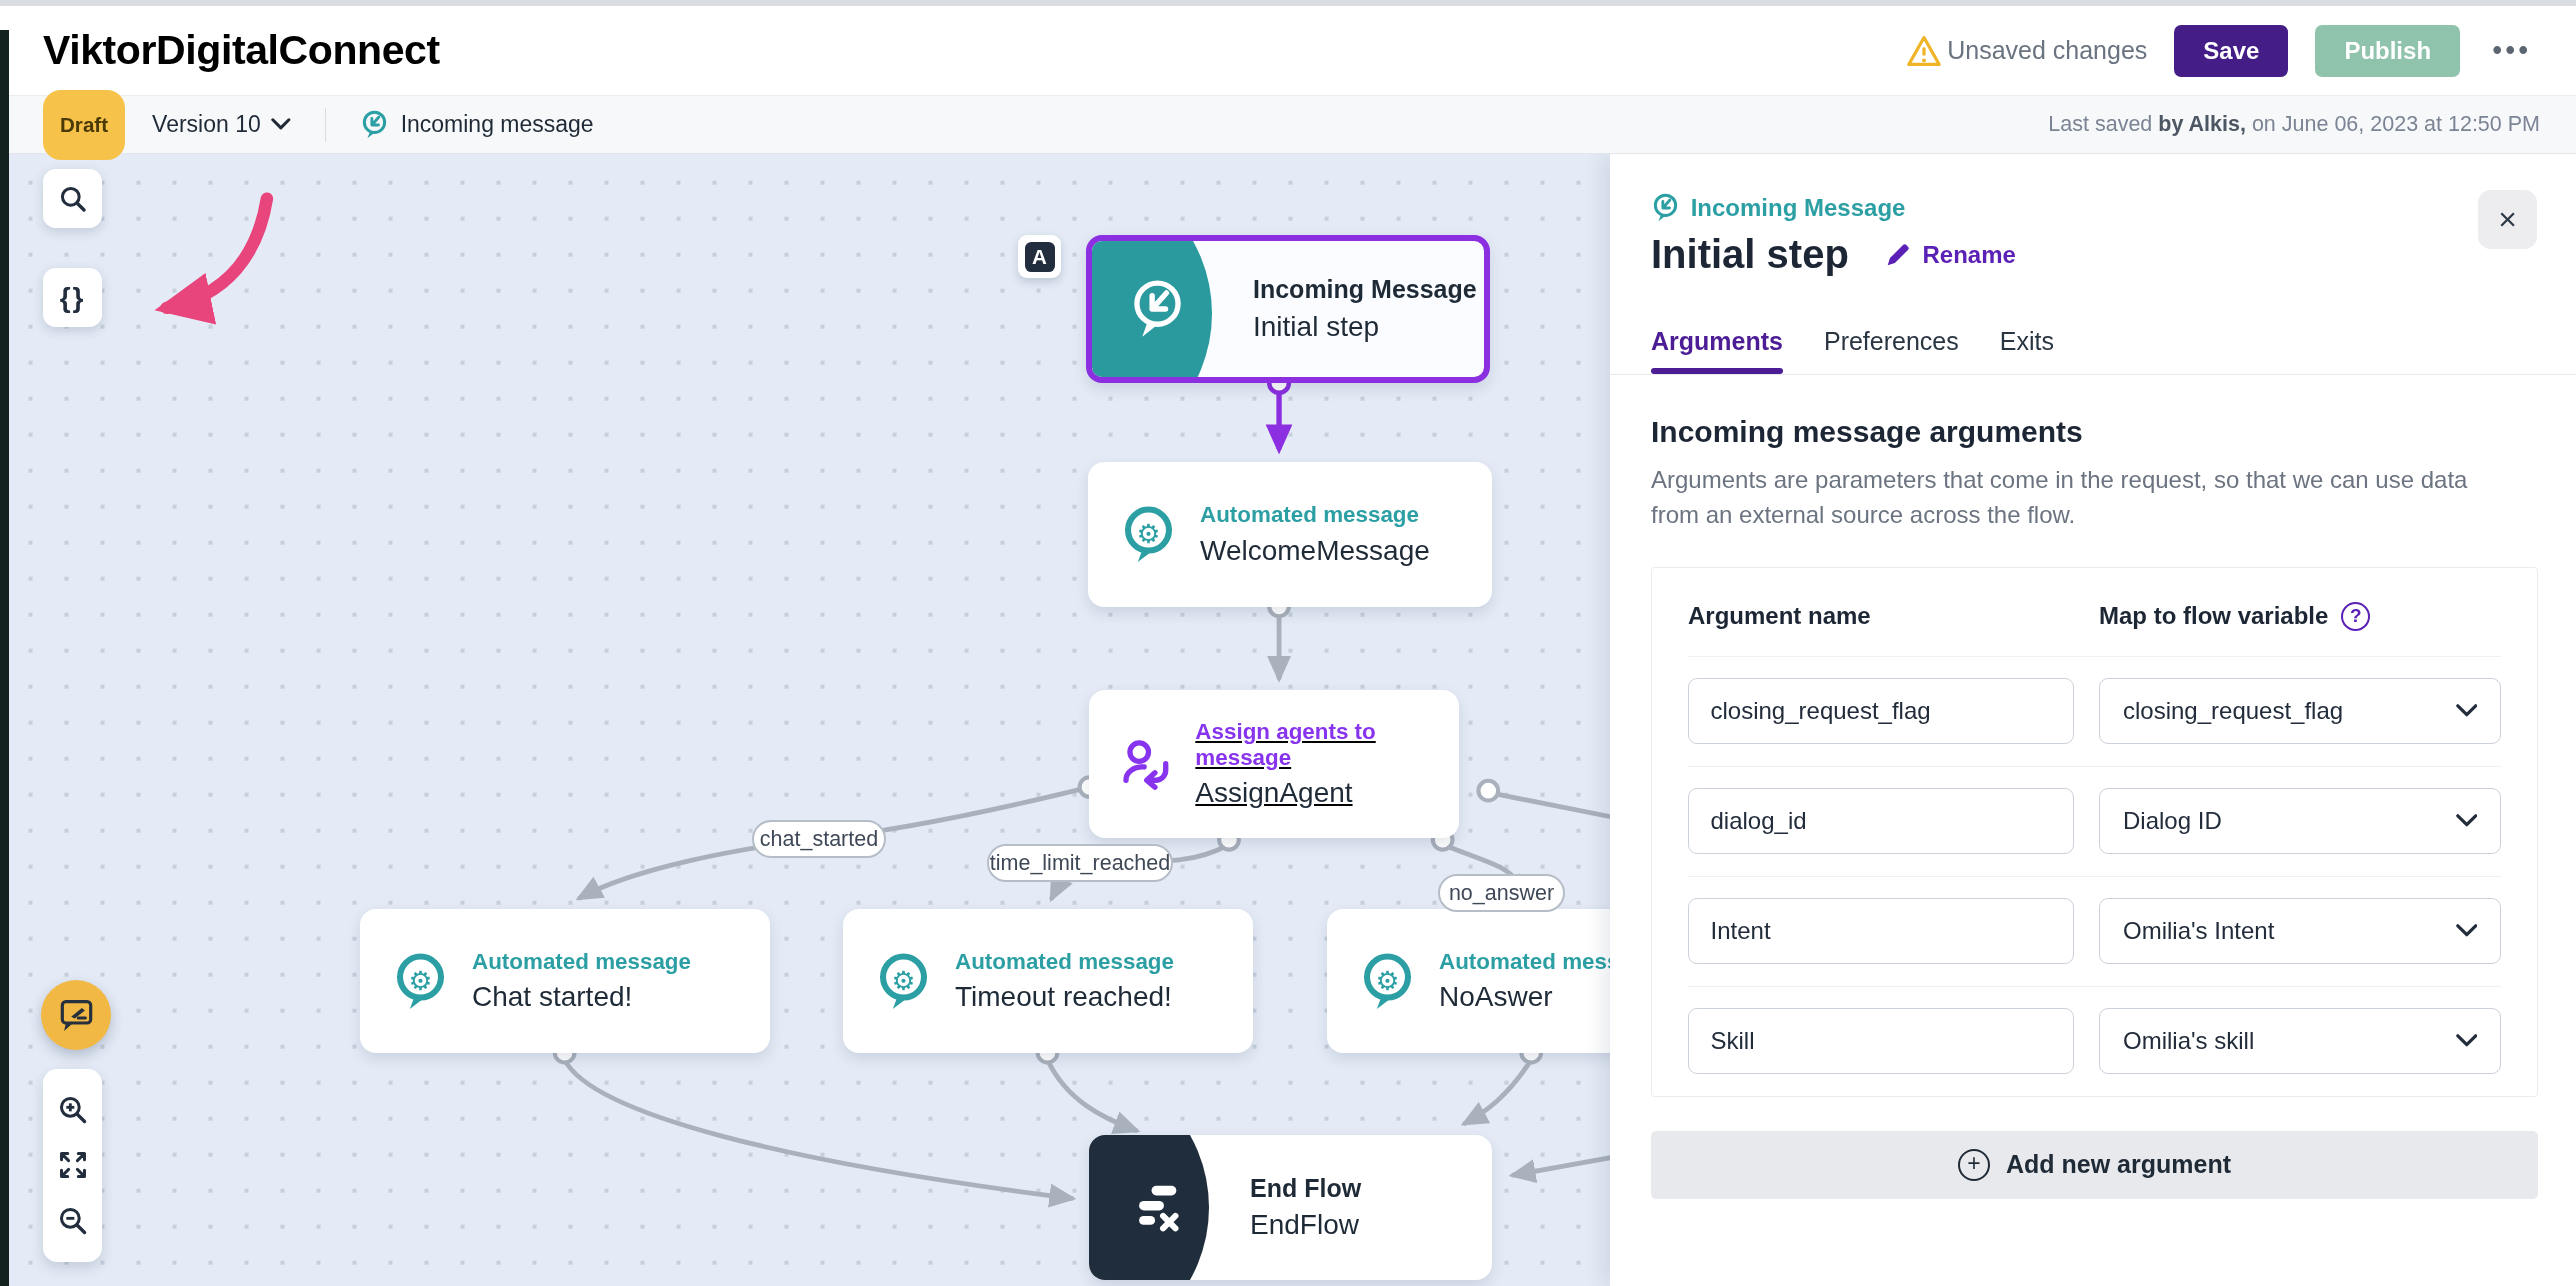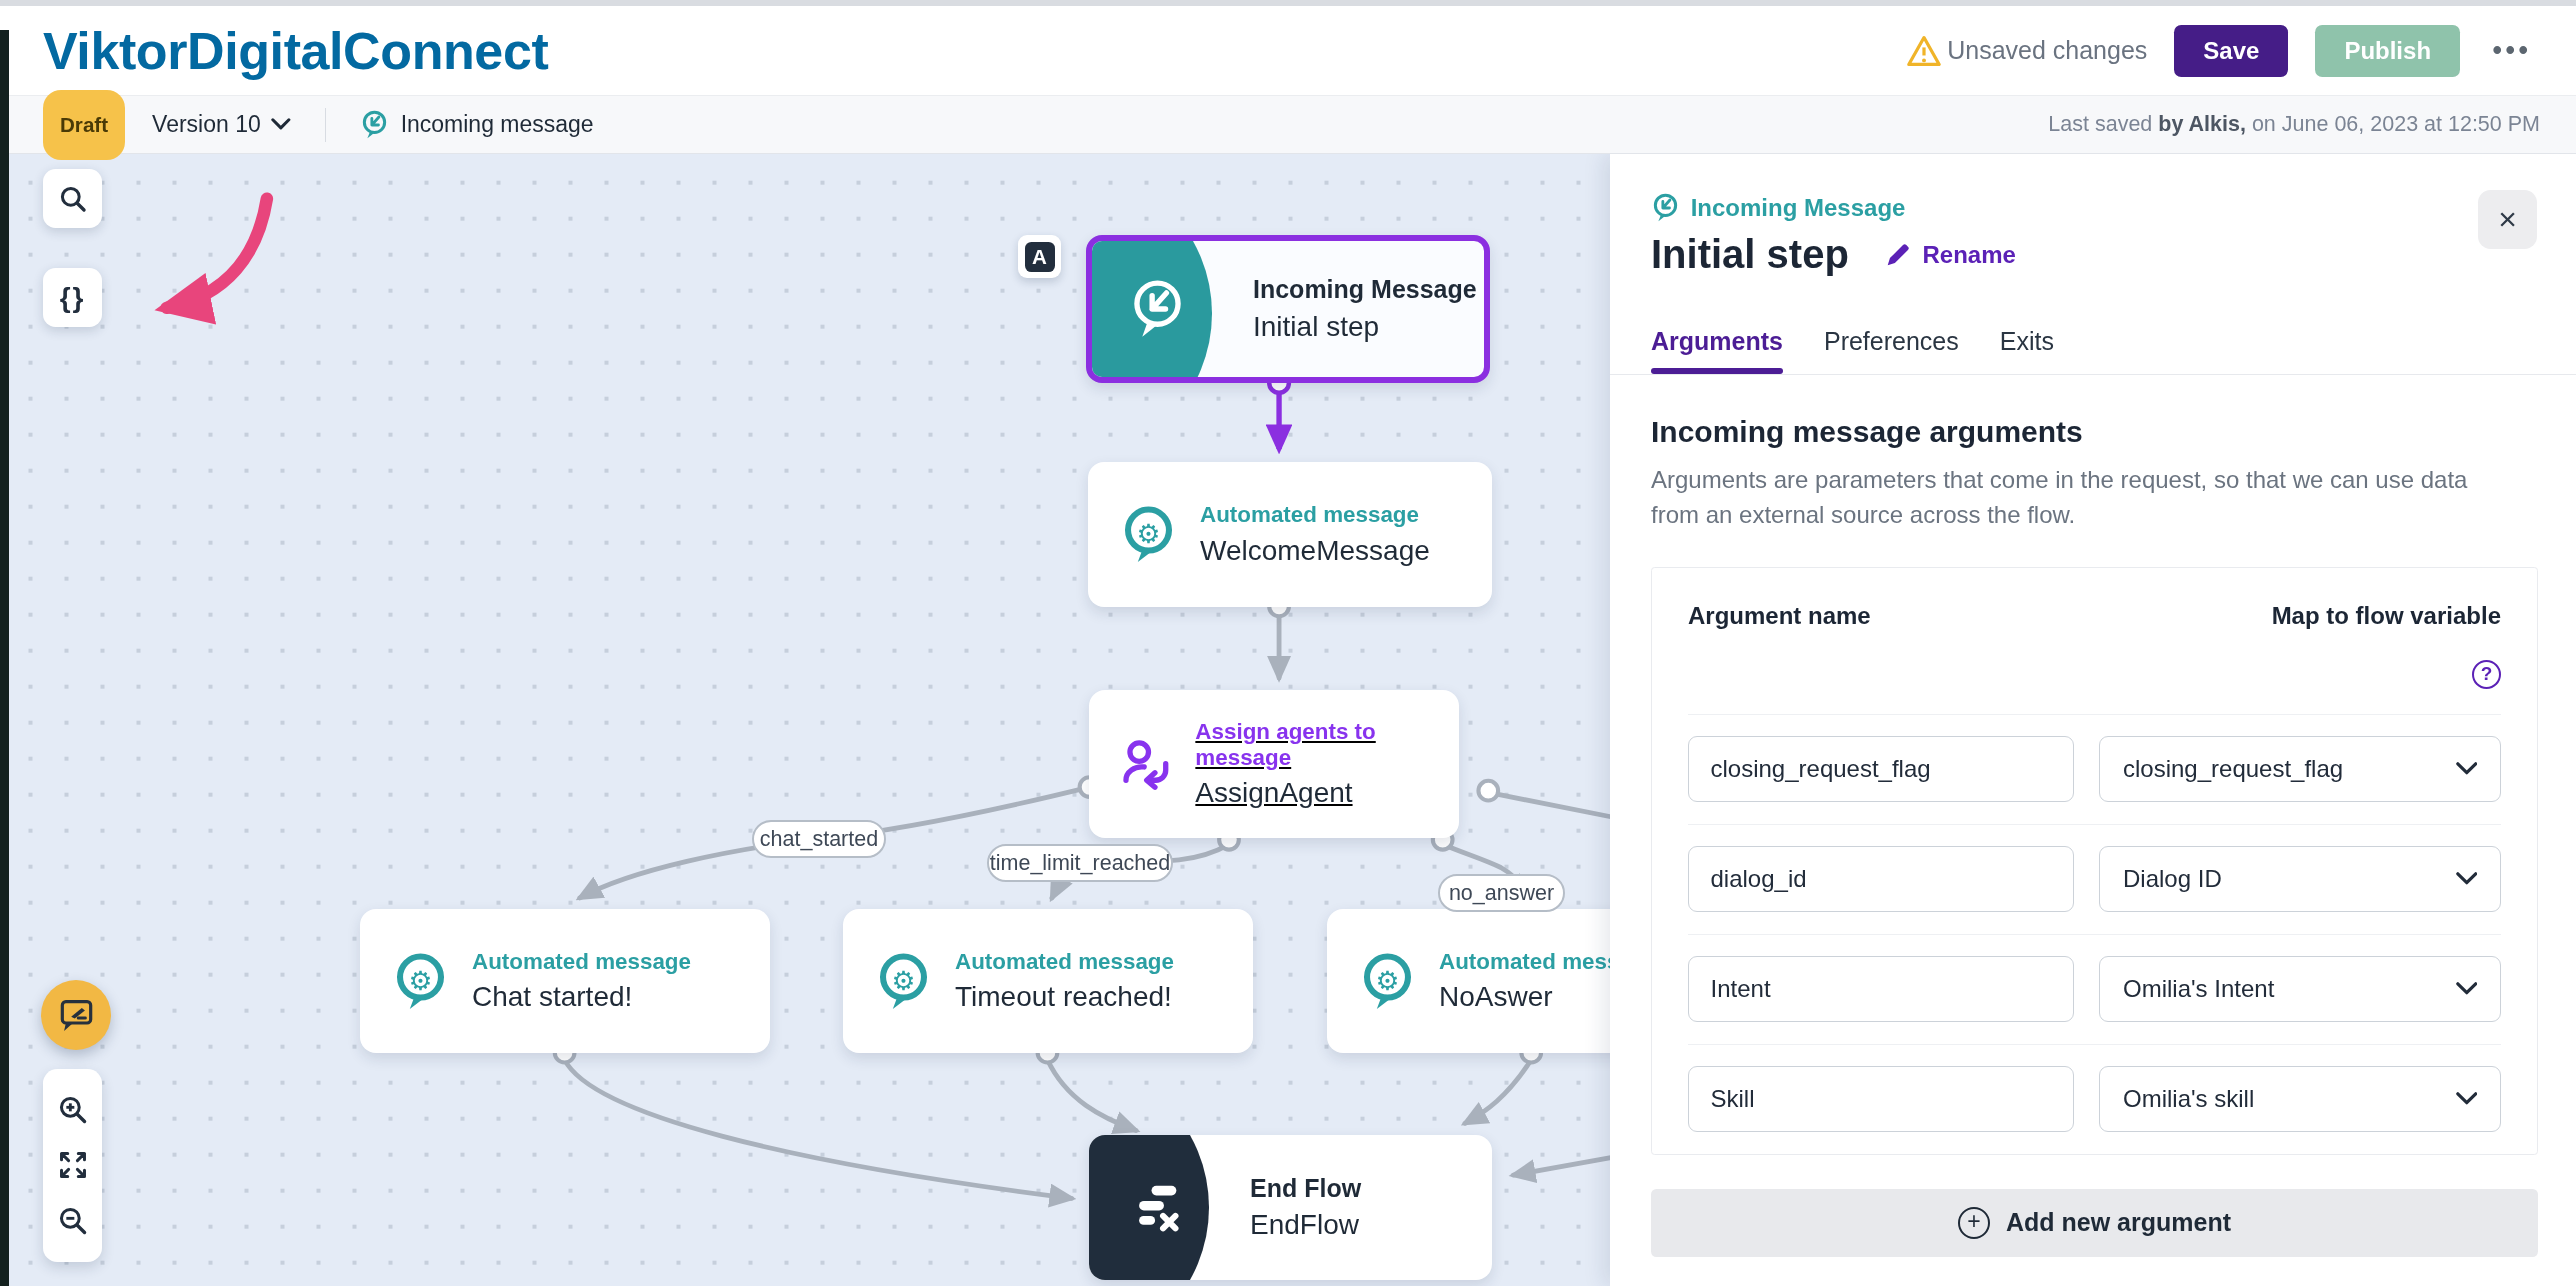--- a/index.html
+++ b/index.html
@@ -6,21 +6,21 @@
   html,body { width:2576px; height:1286px; }
   body { font-family:"Liberation Sans","DejaVu Sans",sans-serif; background:#fff; overflow:hidden; }
   .app { position:relative; width:2576px; height:1286px; overflow:hidden; background:#fff; }
 
   
   .top-strip { position:absolute; top:0; left:0; right:0; height:6.3px; background:#d9dce1; z-index:60; }
   .left-sliver { position:absolute; top:30px; left:0; bottom:0; width:9px; background:#13211f; z-index:60; }
 
   
   .header { position:absolute; top:6.3px; left:0; right:0; height:89px; background:#fff; display:flex; align-items:center; padding:0 39px 0 43px; z-index:40; }
-  .app-title { font-size:52px; font-weight:700; color:#0369a1; letter-spacing:-0.4px; }
+  .app-title { font-size:41px; font-weight:700; color:#000000; letter-spacing:-0.4px; }
   .header-right { margin-left:auto; display:flex; align-items:center; gap:27px; }
   .unsaved { display:flex; align-items:center; gap:4px; font-size:25px; color:#6a7380; }
   .btn { border:none; border-radius:7.2px; font-family:inherit; font-size:24px; font-weight:700; color:#fff; padding:12px 29px; cursor:pointer; }
   .btn-save { background:#451d87; }
   .btn-publish { background:#8fc3ab; }
   .more-dots { font-size:27px; color:#5c6670; letter-spacing:3.6px; font-weight:700; padding:0 5.4px; cursor:pointer; }
 
   
   .versionbar { position:absolute; top:95px; left:0; right:0; height:59px; background:#f7f8fa; border-top:0.9px solid #ebedf0; border-bottom:0.9px solid #e2e5ea; display:flex; align-items:center; padding:0 36px 0 43px; z-index:40; }
   .draft-badge { background:#f6c24a; color:#4a3a06; font-size:20.6px; font-weight:700; padding:23px 17px; border-radius:18px; }
@@ -69,21 +69,21 @@
   .close-btn { position:absolute; top:36px; right:39px; width:59px; height:59px; background:#ededef; border-radius:12.5px; font-size:32px; color:#2f3a47; display:flex; align-items:center; justify-content:center; cursor:pointer; }
   .tabs { display:flex; gap:41px; margin-top:50px; }
   .tab { font-size:25px; color:#2a3542; padding-bottom:18px; position:relative; cursor:pointer; }
   .tab.active { color:#4c1d95; font-weight:700; }
   .tab.active::after { content:""; position:absolute; left:0; right:0; bottom:0; height:6.3px; background:#4c1d95; border-radius:3.6px; }
   .tab-divider { position:absolute; left:0; right:0; height:0.9px; background:#e7e9ed; }
   .sec-heading { margin-top:41px; font-size:30px; font-weight:700; color:#1c2635; }
   .sec-desc { margin-top:12.5px; font-size:24px; color:#6b7480; line-height:1.48; max-width:863px; }
   .arg-table { margin-top:34px; border:0.9px solid #e9ebef; border-radius:3.6px; background:#fff; padding:0 36px; }
   .arg-head { display:grid; grid-template-columns:411px 1fr; padding:34px 0 25px; font-size:24px; font-weight:700; color:#1c2635; }
-  .col-var { display:flex; align-items:flex-end; gap:30px;flex-direction:column; }
+  .col-var { display:flex; align-items:flex-start; gap:13px; }
   .help-q { width:29px; height:29px; border:2.7px solid #5b21b6; border-radius:50%; color:#5b21b6; font-size:19px; font-weight:700; display:flex; align-items:center; justify-content:center; cursor:pointer; }
   .arg-row { display:grid; grid-template-columns:386px 1fr; column-gap:25px; padding:21.5px 0; border-top:0.9px solid #eef0f3; }
   .arg-input { height:66px; width:100%; border:1.8px solid #ccd2d9; border-radius:9px; font-family:inherit; font-size:24px; color:#222c3a; padding:0 21.5px; background:#fff; }
   .arg-select { height:66px; border:1.8px solid #ccd2d9; border-radius:9px; display:flex; align-items:center; justify-content:space-between; padding:0 23px; font-size:24px; color:#222c3a; cursor:pointer; background:#fff; }
   .add-btn { margin-top:34px; height:68px; background:#e8e9ec; border-radius:5.4px; display:flex; align-items:center; justify-content:center; gap:16px; font-size:25px; font-weight:700; color:#1f2a37; cursor:pointer; }
   .plus-circle { width:32px; height:32px; border:2.7px solid #1f2a37; border-radius:50%; font-size:23px; font-weight:400; display:flex; align-items:center; justify-content:center; padding-bottom:1.8px; }
 
   svg.icon { display:block; }
 </style>
 </head>

